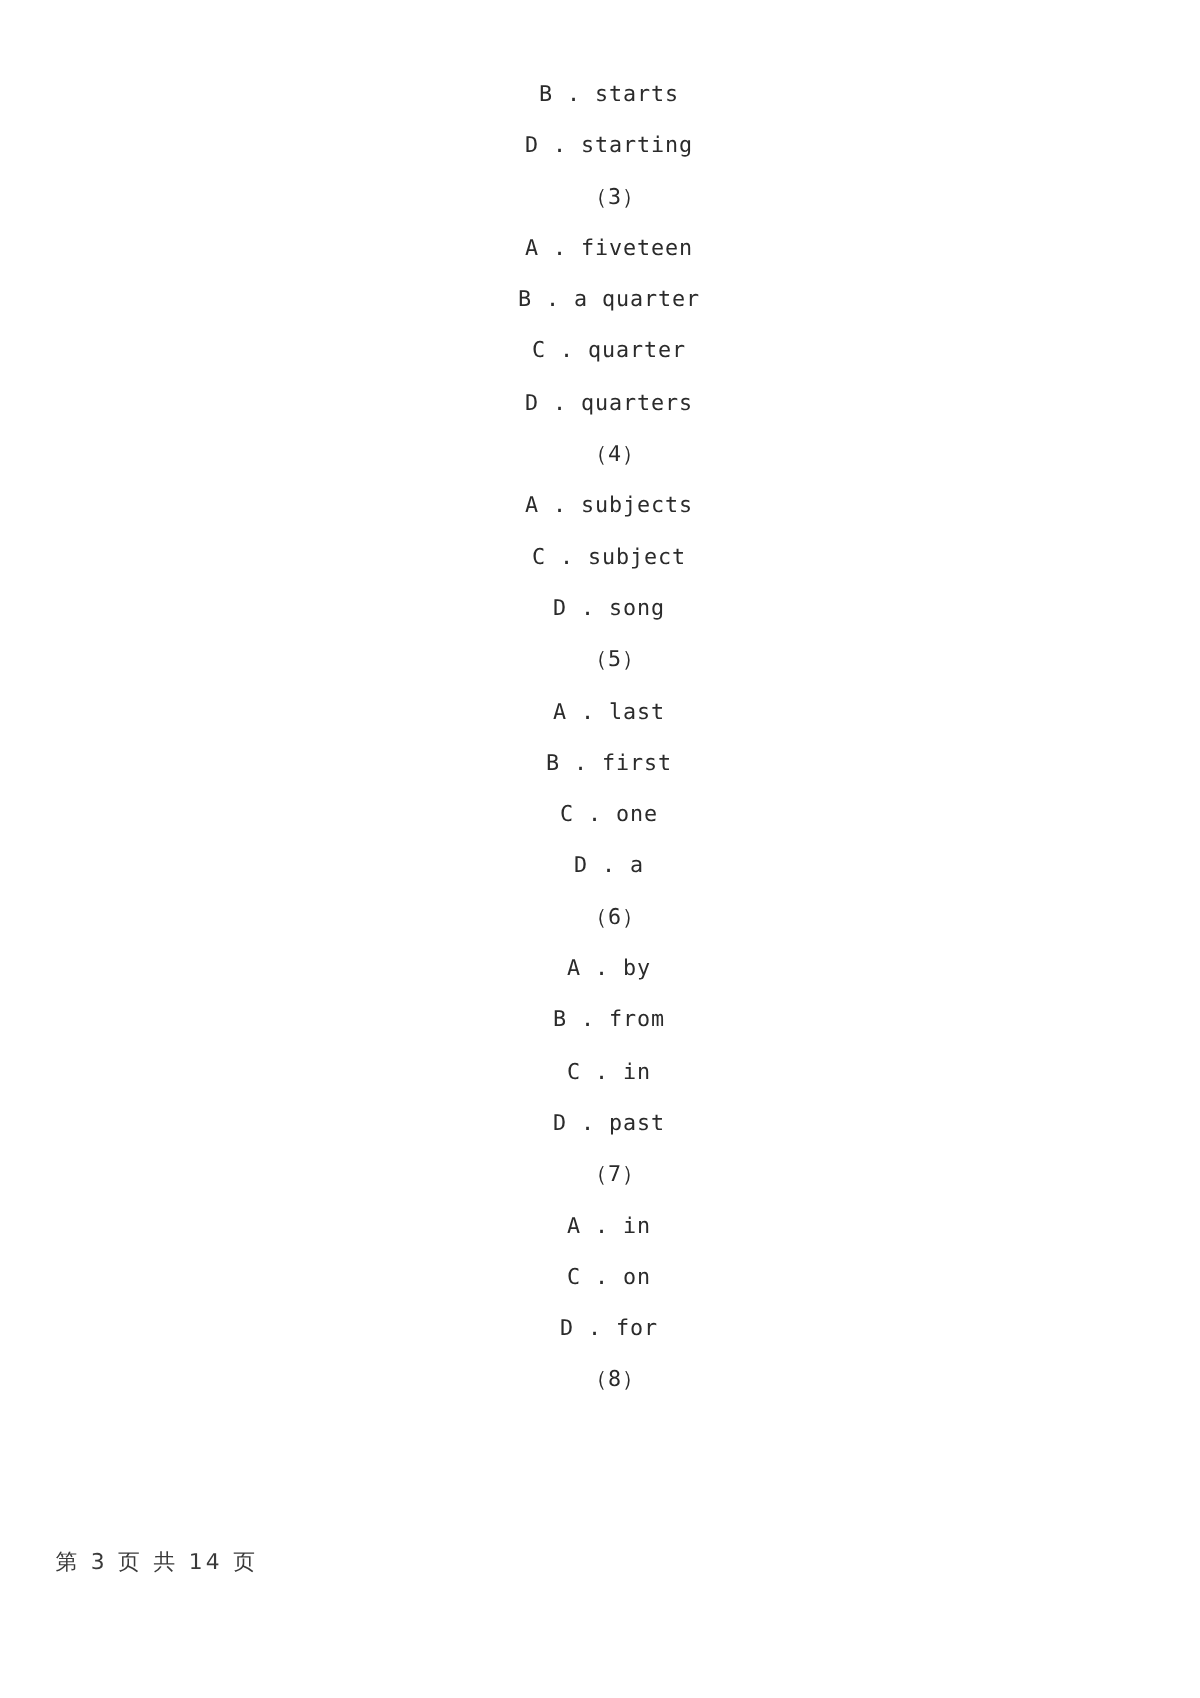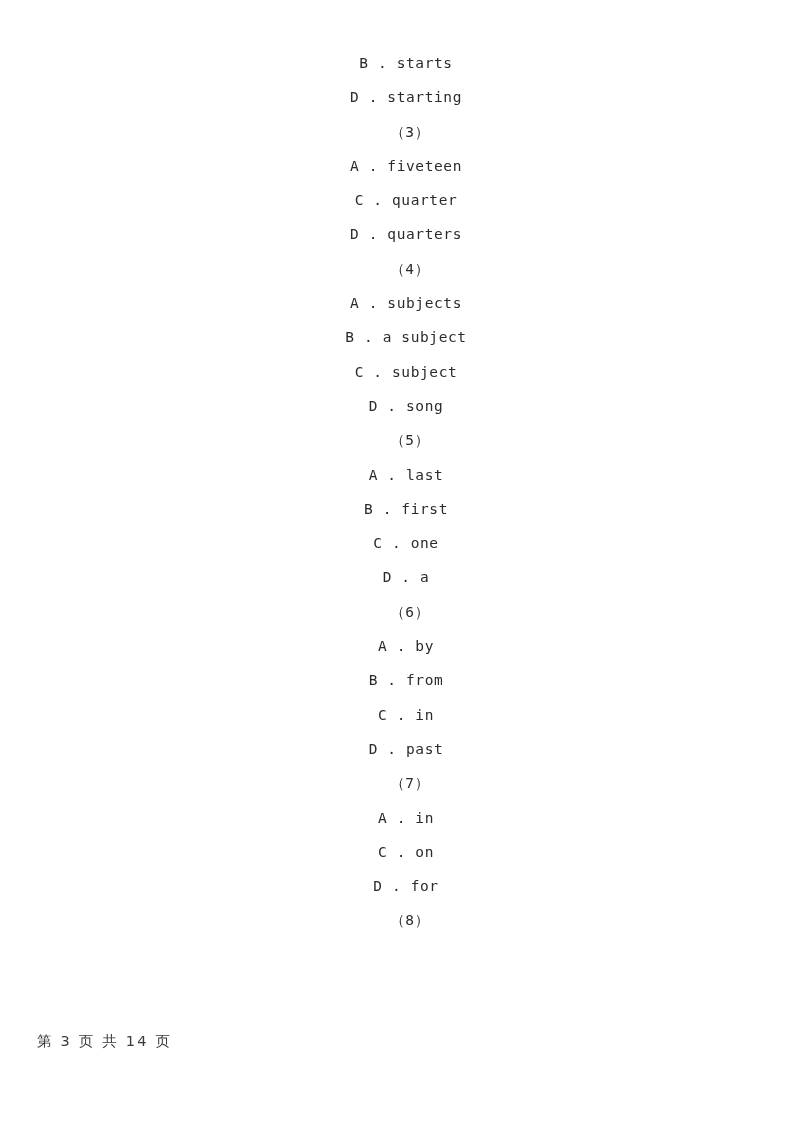--- a/index.html
+++ b/index.html
@@ -73,25 +73,25 @@
 </head>
 <body>
 
 <div id="page">
 
   <div id="content">
       <div class="line option">B . starts</div>
       <div class="line option">D . starting</div>
       <div class="line qnum">（3）</div>
       <div class="line option">A . fiveteen</div>
+      <div class="line option">B . a quarter</div>
       <div class="line option">C . quarter</div>
       <div class="line option">D . quarters</div>
       <div class="line qnum">（4）</div>
       <div class="line option">A . subjects</div>
-      <div class="line option">B . a subject</div>
       <div class="line option">C . subject</div>
       <div class="line option">D . song</div>
       <div class="line qnum">（5）</div>
       <div class="line option">A . last</div>
       <div class="line option">B . first</div>
       <div class="line option">C . one</div>
       <div class="line option">D . a</div>
       <div class="line qnum">（6）</div>
       <div class="line option">A . by</div>
       <div class="line option">B . from</div>

